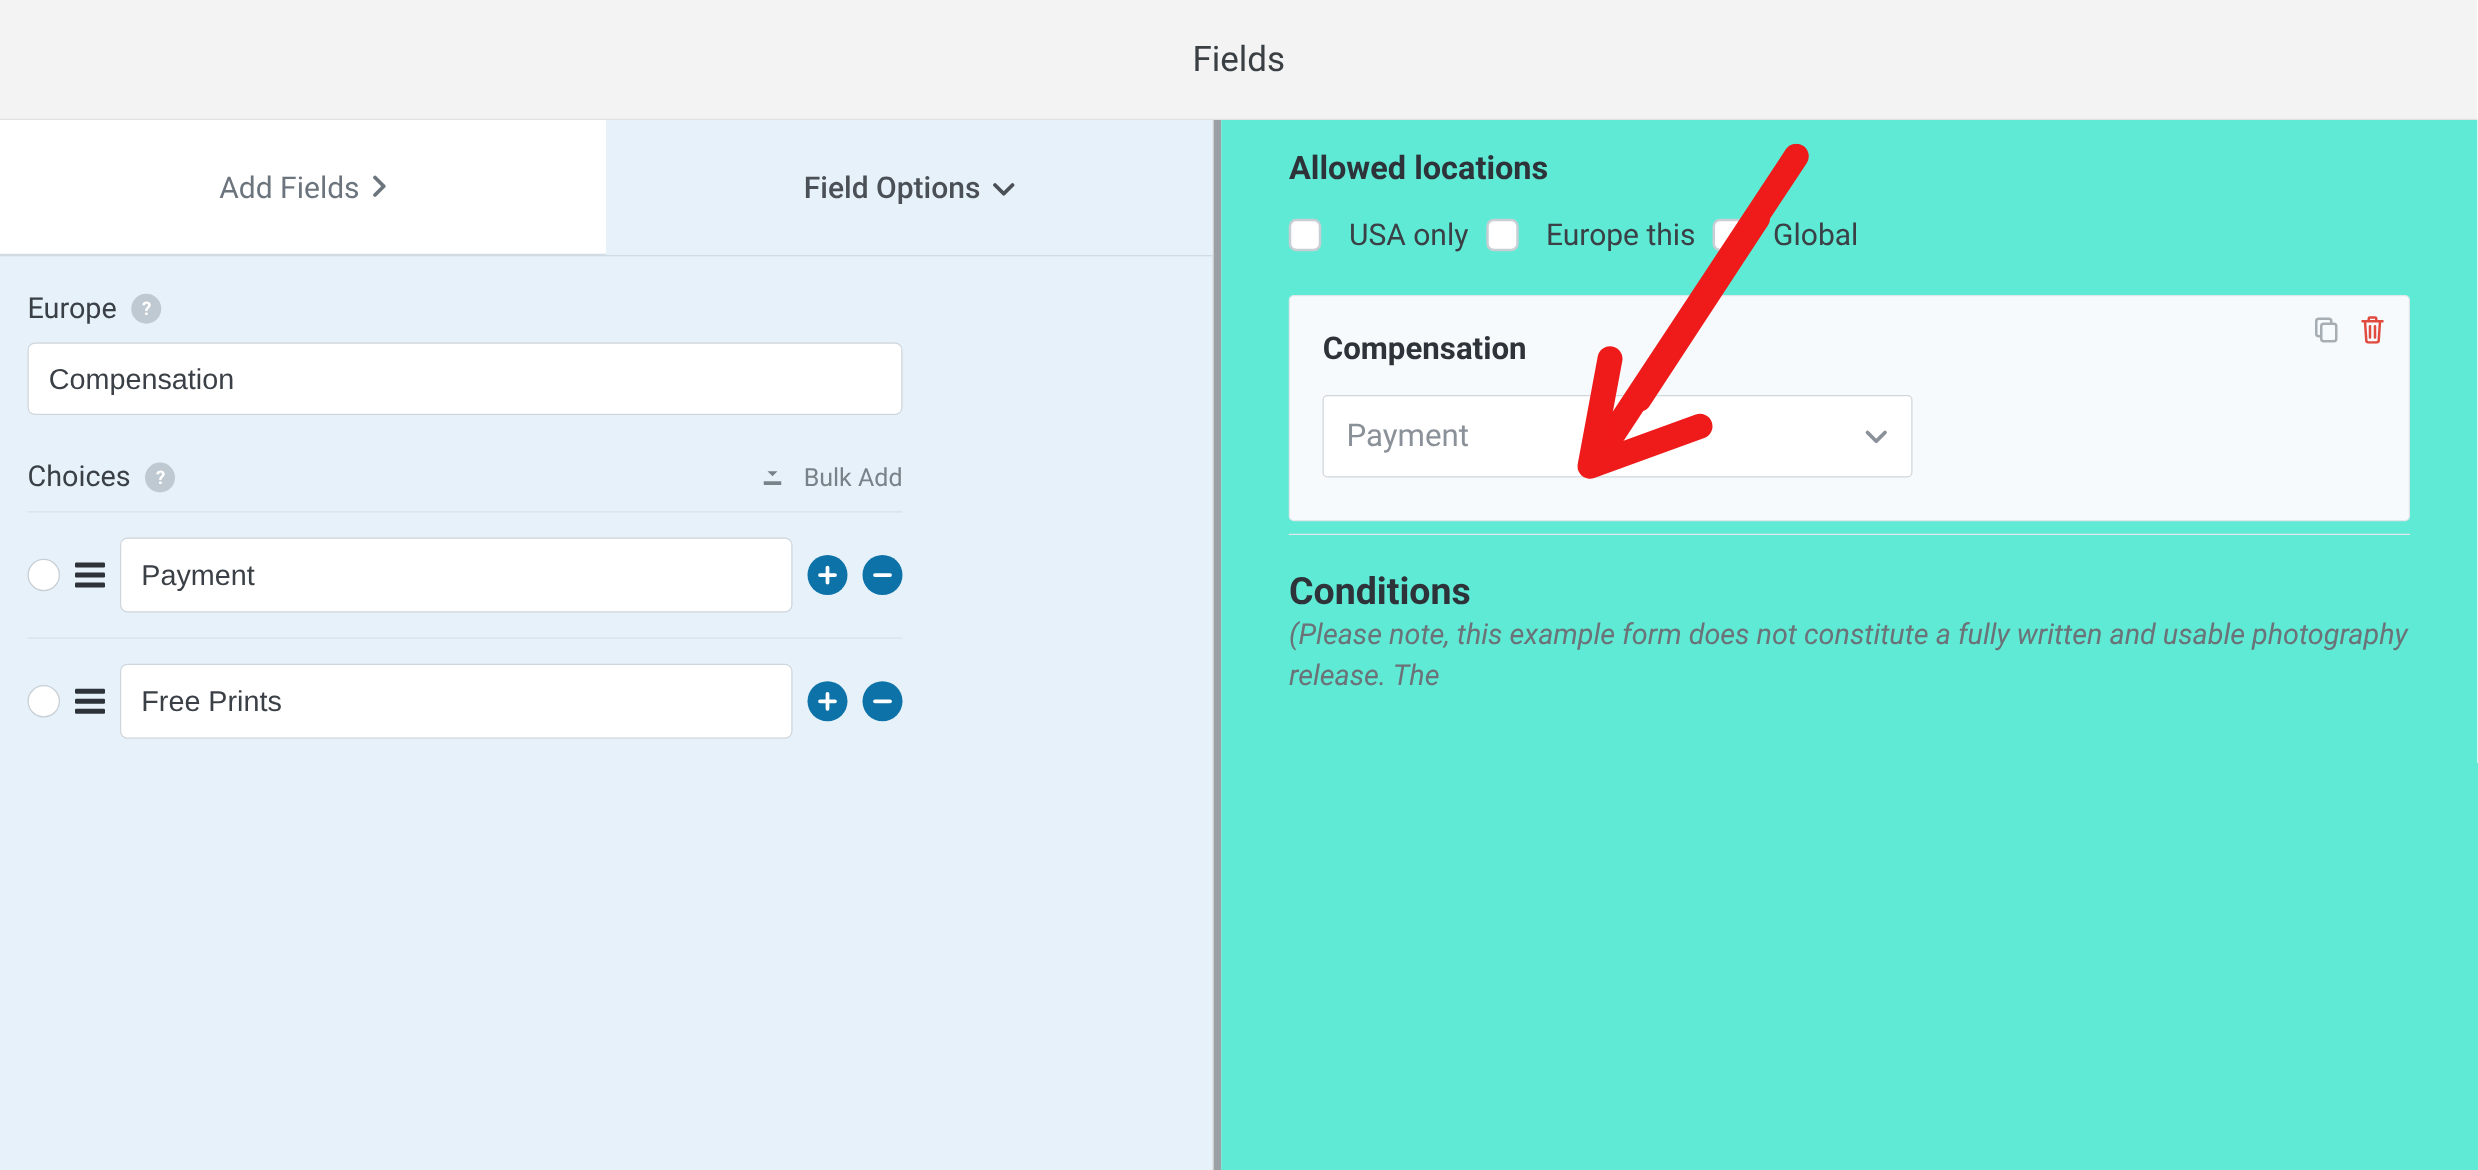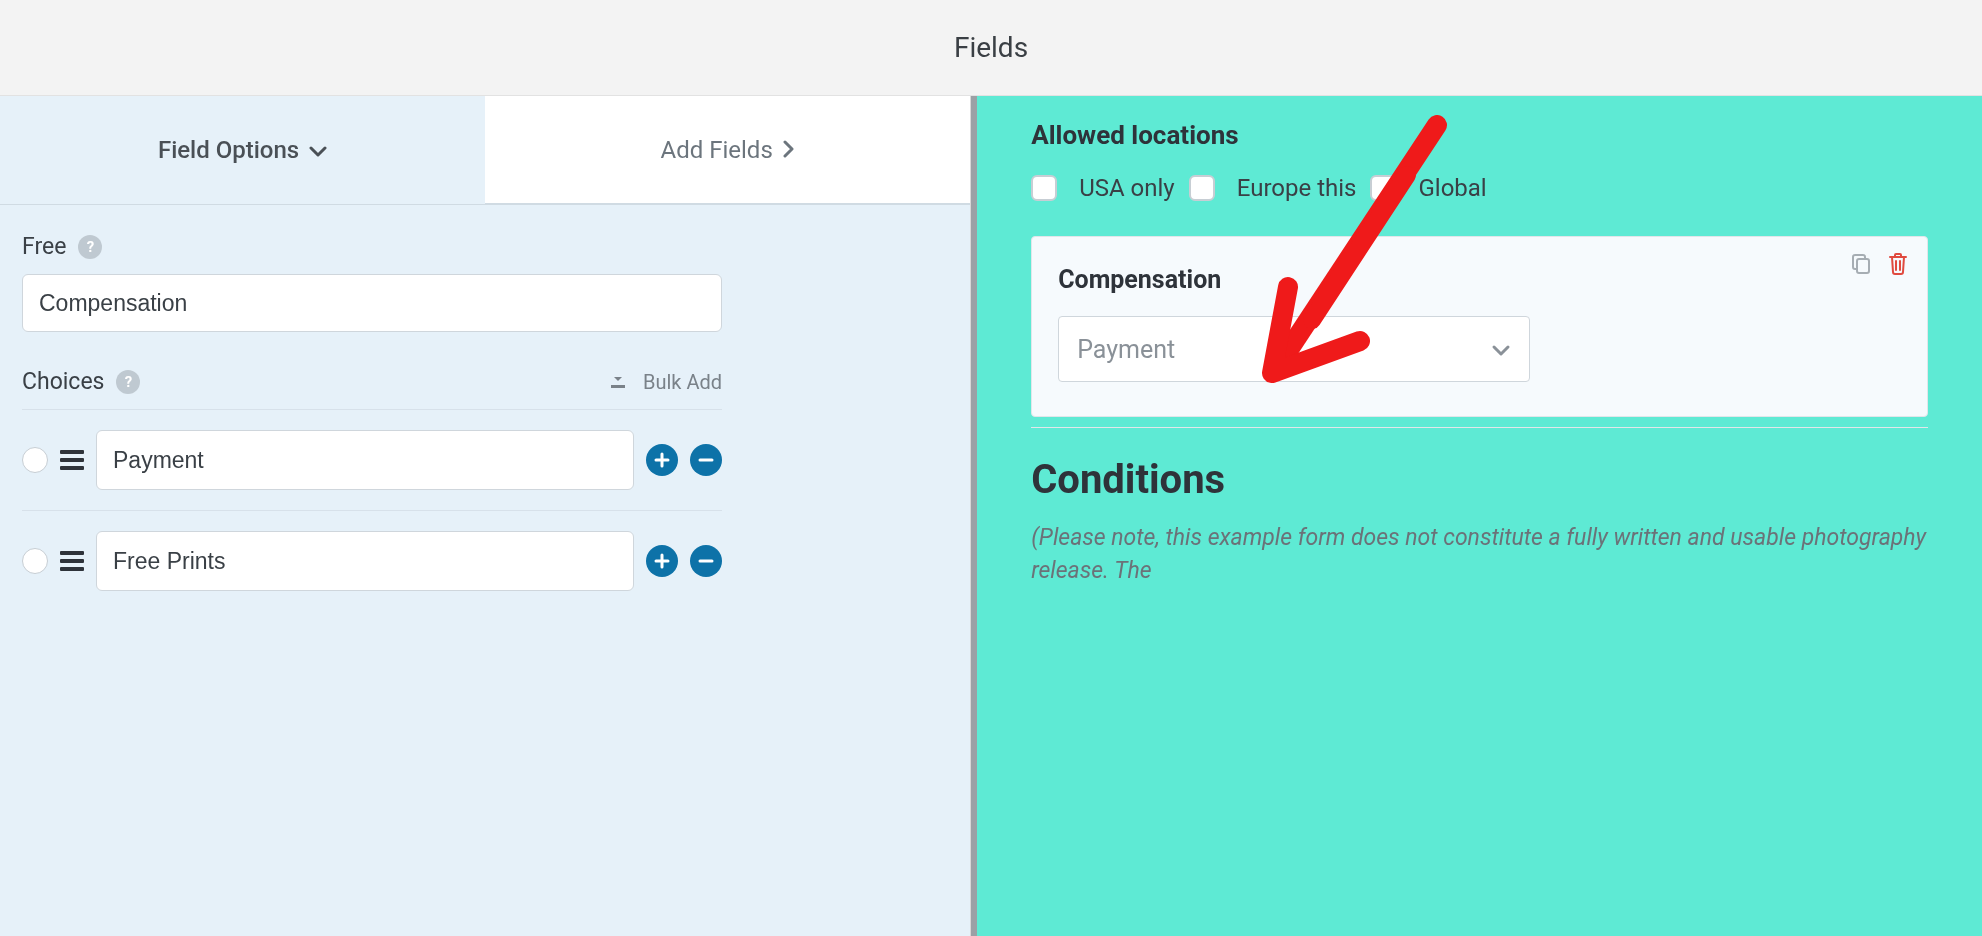--- a/index.html
+++ b/index.html
@@ -236,24 +236,23 @@
     align-items: center;
     justify-content: space-between;
     padding: 0 18px;
     font-size: 25px;
     color: #8a9198;
     cursor: pointer;
   }
   .select-box .chev { color: #8a9198; }
   .hr { height: 1px; background: #e3e6e9; margin: 8px 0 28px 0; }
   .cond-head {
-    font-size: 40px;
+    font-size: 30px;
     font-weight: 700;
     color: #2e333a;
-    margin-bottom: 18px;
   }
   .note {
     font-size: 23px;
     font-style: italic;
     color: #6b7278;
     line-height: 1.45;
   }
 
   
   .annotation-arrow {
@@ -270,42 +269,42 @@
 
 <div class="header-bar">
   <span>Fields</span>
 </div>
 
 <div class="main">
 
   <div class="left-pane">
 
     <div class="tabs">
+      <div class="tab inactive">
+        <span>Add Fields</span>
+        <span class="tab-chevron">
+          <svg width="12" height="18" viewBox="0 0 12 18">
+              <path d="M2 2 L9 9 L2 16" stroke="#6c757d" stroke-width="3" fill="none" stroke-linecap="round" stroke-linejoin="round"></path>
+            </svg>
+        </span>
+      </div>
       <div class="tab active">
         <span>Field Options</span>
         <span class="tab-chevron">
           <svg width="18" height="12" viewBox="0 0 18 12">
               <path d="M2 2 L9 9 L16 2" stroke="#4a5056" stroke-width="3" fill="none" stroke-linecap="round" stroke-linejoin="round"></path>
             </svg>
         </span>
       </div>
-      <div class="tab inactive">
-        <span>Add Fields</span>
-        <span class="tab-chevron">
-          <svg width="12" height="18" viewBox="0 0 12 18">
-              <path d="M2 2 L9 9 L2 16" stroke="#6c757d" stroke-width="3" fill="none" stroke-linecap="round" stroke-linejoin="round"></path>
-            </svg>
-        </span>
-      </div>
     </div>
 
     <div class="left-body">
 
       <div class="section-label">
-        <span>Free</span>
+        <span>Europe</span>
         <span class="help-icon">?</span>
       </div>
       <input class="text-input" type="text" value="Compensation" style="">
 
       <div class="choices-header">
         <div class="section-label" style="margin:0">
           <span>Choices</span>
           <span class="help-icon">?</span>
         </div>
         <div class="bulk-add">

